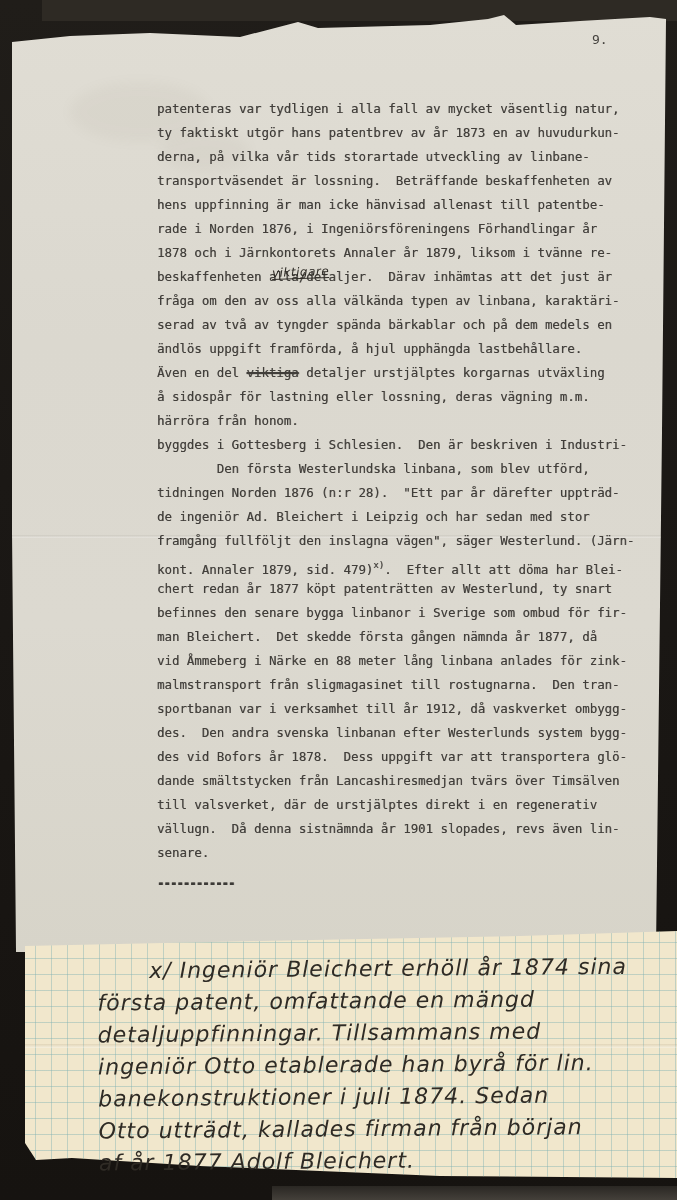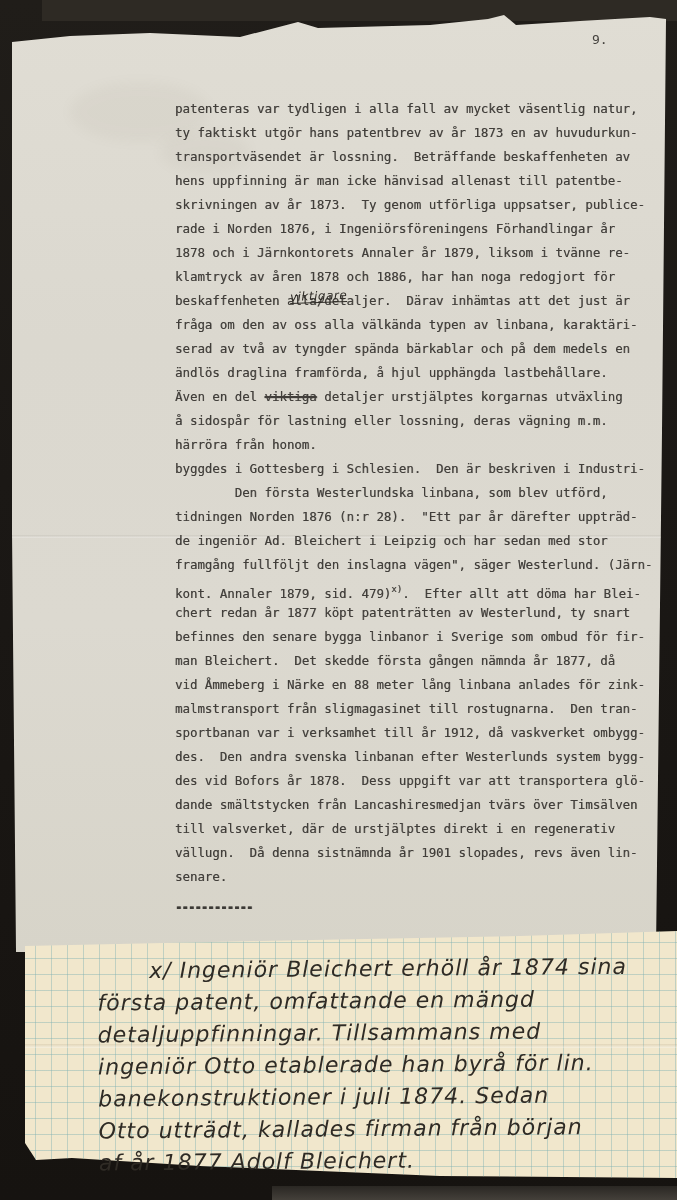--- a/index.html
+++ b/index.html
@@ -19,21 +19,21 @@
        652px 420px,646px 940px,6px 940px,2px 520px);
      box-shadow:0 0 18px rgba(0,0,0,.5);}
   .typedpaper::after{content:"";position:absolute;left:0;top:523px;width:100%;height:3px;
      background:linear-gradient(180deg,rgba(120,114,102,.14),rgba(255,255,255,.30));}
   .bleed{position:absolute;border-radius:50%;filter:blur(6px);opacity:.05;background:#7a6f5c;}
   .bleed.b1{left:60px;top:70px;width:140px;height:60px;}
   .bleed.b2{left:150px;top:120px;width:90px;height:40px;}
 
   .pagenum{position:absolute;left:592px;top:32px;font-size:13px;color:#45423e;}
 
-  .textblock{position:absolute;left:175px;top:97px;width:470px;color:#413e3a;
+  .textblock{position:absolute;left:157px;top:97px;width:470px;color:#413e3a;
      font-size:12.4px;line-height:24px;text-shadow:.4px .3px .5px rgba(62,60,56,.55);}
   .tl{white-space:pre;height:24px;position:relative;}
   .struck{text-decoration:line-through;text-decoration-thickness:2px;text-align:center;}
   .sup{font-size:9px;vertical-align:6px;}
   .insanchor{display:inline-block;width:0;position:relative;overflow:visible;}
   .hwins{position:absolute;left:-34px;top:-15px;white-space:nowrap;
      font-family:"DejaVu Sans",sans-serif;font-style:italic;font-size:12px;
      letter-spacing:.5px;color:#2e2b26;border-bottom:1.4px solid #2e2b26;
      transform:rotate(-2deg);text-shadow:none;line-height:12px;}
   .endrule{margin-top:6px;letter-spacing:-1px;font-weight:bold;color:#3c3a36;
@@ -67,30 +67,29 @@
   <div class="typedpaper">
     <div class="bleed b1"></div>
     <div class="bleed b2"></div>
   </div>
 
   <div class="pagenum">9.</div>
 
   <div class="textblock">
     <div class="tl">patenteras var tydligen i alla fall av mycket väsentlig natur,</div>
     <div class="tl">ty faktiskt utgör hans patentbrev av år 1873 en av huvudurkun-</div>
+    <div class="tl">derna, på vilka vår tids storartade utveckling av linbane-</div>
     <div class="tl">transportväsendet är lossning.  Beträffande beskaffenheten av</div>
     <div class="tl">hens uppfinning är man icke hänvisad allenast till patentbe-</div>
-    <div class="tl">skrivningen av år 1873.  Ty genom utförliga uppsatser, publice-</div>
     <div class="tl">rade i Norden 1876, i Ingeniörsföreningens Förhandlingar år</div>
     <div class="tl">1878 och i Järnkontorets Annaler år 1879, liksom i tvänne re-</div>
-    <div class="tl">klamtryck av åren 1878 och 1886, har han noga redogjort för</div>
     <div class="tl"><span>beskaffenheten alla/</span><span class="insanchor"><span class="hwins">viktigare</span></span><span>detaljer.  Därav inhämtas att det just är</span></div>
     <div class="tl">fråga om den av oss alla välkända typen av linbana, karaktäri-</div>
     <div class="tl">serad av två av tyngder spända bärkablar och på dem medels en</div>
-    <div class="tl">ändlös draglina framförda, å hjul upphängda lastbehållare.</div>
+    <div class="tl">ändlös uppgift framförda, å hjul upphängda lastbehållare.</div>
     <div class="tl"><span>Även en del </span><span class="struck">viktiga</span><span> detaljer urstjälptes korgarnas utväxling</span></div>
     <div class="tl">å sidospår för lastning eller lossning, deras vägning m.m.</div>
     <div class="tl">härröra från honom.</div>
     <div class="tl">byggdes i Gottesberg i Schlesien.  Den är beskriven i Industri-</div>
     <div class="tl">        Den första Westerlundska linbana, som blev utförd,</div>
     <div class="tl">tidningen Norden 1876 (n:r 28).  "Ett par år därefter uppträd-</div>
     <div class="tl">de ingeniör Ad. Bleichert i Leipzig och har sedan med stor</div>
     <div class="tl">framgång fullföljt den inslagna vägen", säger Westerlund. (Järn-</div>
     <div class="tl"><span>kont. Annaler 1879, sid. 479)</span><span class="sup">x)</span><span>.  Efter allt att döma har Blei-</span></div>
     <div class="tl">chert redan år 1877 köpt patenträtten av Westerlund, ty snart</div>

